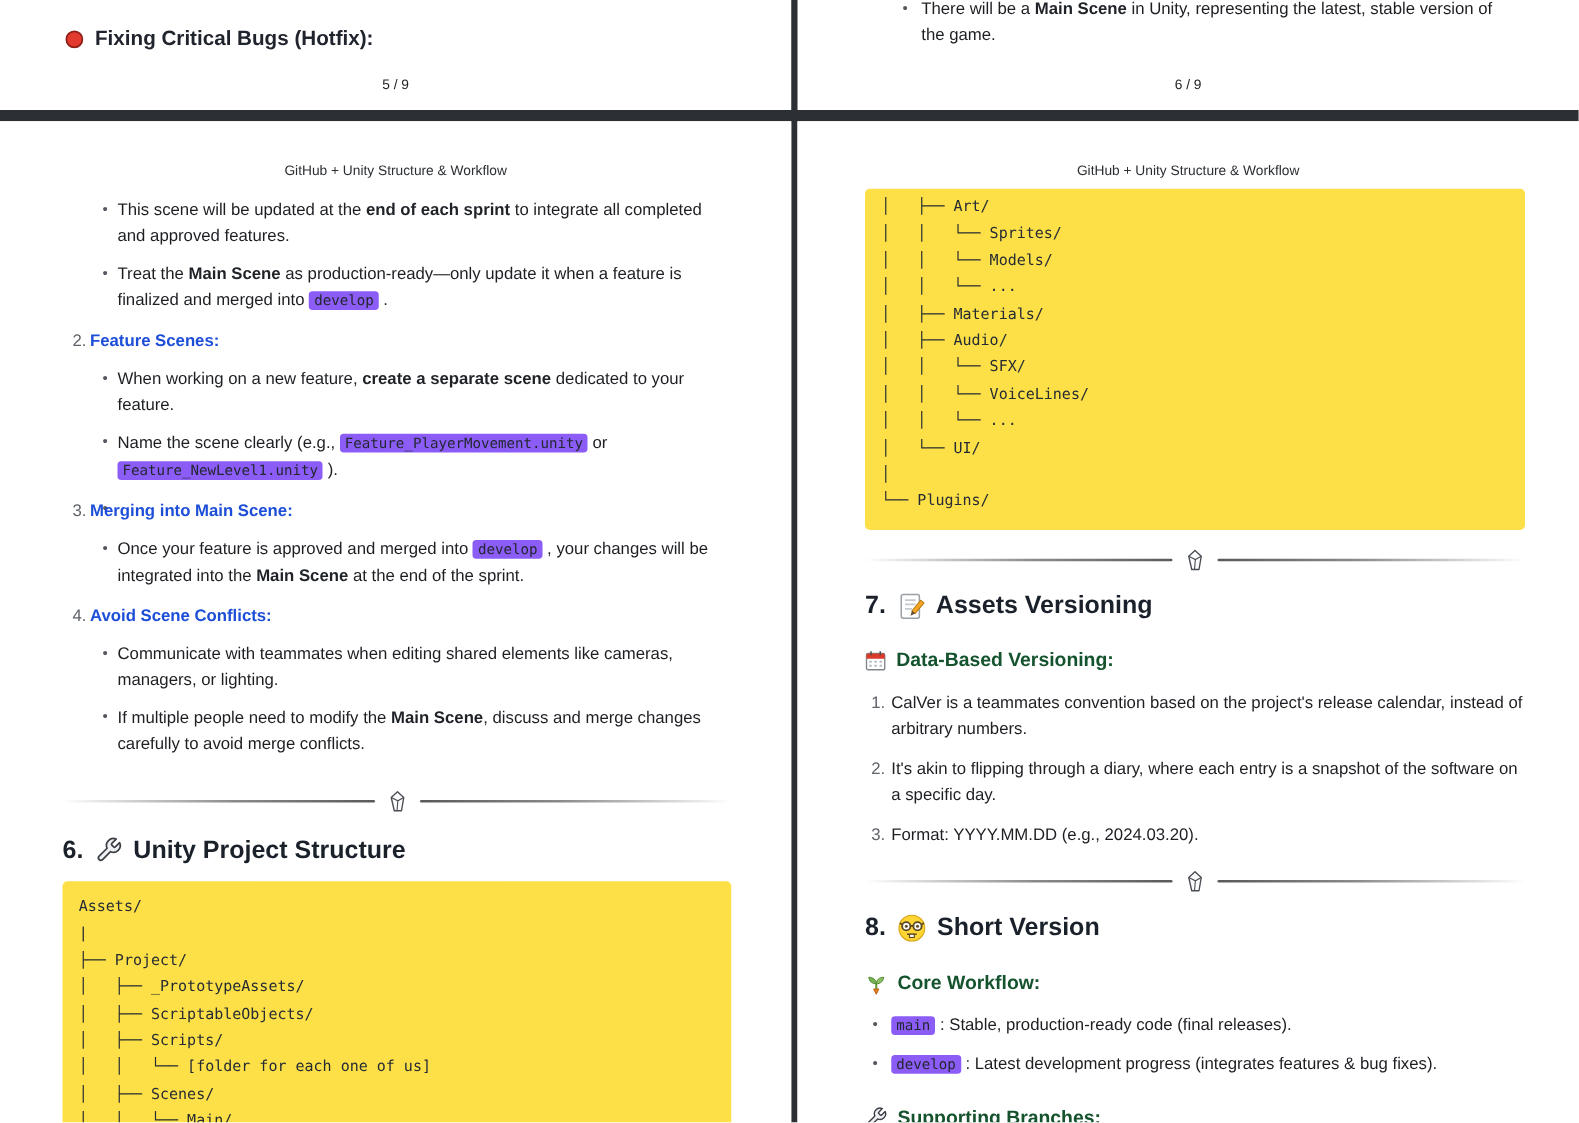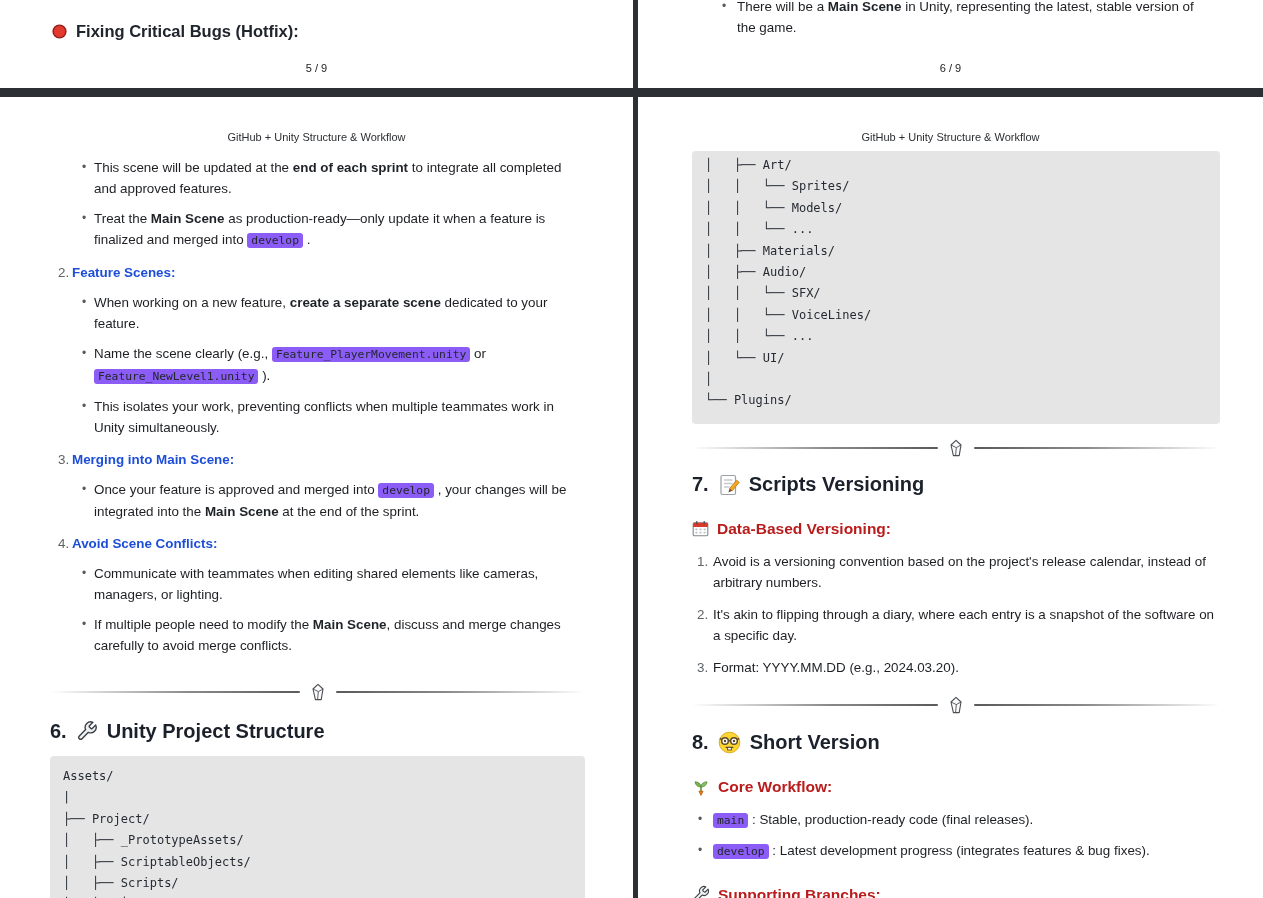--- a/index.html
+++ b/index.html
@@ -15,38 +15,38 @@
 
   .running-header{margin-top:30px;text-align:center;font-size:11px;color:#2b2e32;}
   .page-num{position:absolute;left:0;right:0;top:58px;text-align:center;font-size:11px;color:#222;}
 
   .content-l{padding:0 48px 0 50px;}
   .content-r{padding:0 43px 0 54px;}
 
   .h-top{display:flex;align-items:center;gap:9px;font-size:16.5px;font-weight:700;color:#20242c;
          margin:21px 0 0 52px;}
   .h2{display:flex;align-items:center;gap:9px;font-size:20px;font-weight:700;color:#1b212b;margin:0 0 14px 0;}
-  .h3{display:flex;align-items:center;gap:8px;font-size:15.5px;font-weight:700;color:#b91c1c;margin:22px 0 12px 0;}
+  .h3{display:flex;align-items:center;gap:8px;font-size:15.5px;font-weight:700;color:#14532d;margin:22px 0 12px 0;}
 
   .list{margin:8px 0 0 0;}
   .uli{position:relative;margin:9px 0;}
   .uli .dot{position:absolute;color:#55595f;font-size:12px;}
   .uli.l2{padding-left:44px;} .uli.l2 .dot{left:32px;}
   .uli.l1{padding-left:21px;} .uli.l1 .dot{left:6px;}
   .oli{position:relative;margin:11px 0;}
   .oli .num{position:absolute;color:#5f6368;}
   .oli.l{padding-left:22px;} .oli.l .num{left:8px;}
   .oli.r{padding-left:21px;} .oli.r .num{left:5px;}
   .oli-title{font-weight:700;color:#1d4ed8;}
 
   .seg-b{font-weight:700;color:#1f2328;text-align:center;}
   .seg-c{font-family:"DejaVu Sans Mono",monospace;font-size:11.3px;background:#8b5cf6;
          color:#23272e;padding:1px 4px;border-radius:3px;}
 
-  pre.code{background:#e5e5e5;border-radius:4px;margin:0;padding:10px 14px 12px 13px;
+  pre.code{background:#fde047;border-radius:4px;margin:0;padding:10px 14px 12px 13px;
            font-family:"DejaVu Sans Mono",monospace;font-size:12px;line-height:21.4px;color:#262b33;}
   pre.code.cont{padding-top:4px;margin-top:3px;}
 
   .divider{display:flex;align-items:center;gap:10px;margin:26px 0 18px 0;height:20px;}
   .divider .dline{flex:1;height:2px;border-radius:1px;}
   .divider .dline.dl{background:linear-gradient(to right,rgba(130,130,130,0),#8a8a8a 55%,#5a5a5a);}
   .divider .dline.dr{background:linear-gradient(to left,rgba(130,130,130,0),#8a8a8a 55%,#5a5a5a);}
   .divider.tight{margin:14px 0 16px 0;}
 
   .tr-bullet{position:relative;margin-top:-4px;padding-left:99px;width:475px;}
@@ -101,21 +101,20 @@
         <div class="uli l2" style="padding-left:22px;">
           <span class="dot" style="left:10px;">•</span>
           <span><span class="seg-p">When working on a new feature, </span><span class="seg-b">create a separate scene</span><span class="seg-p"> dedicated to your feature.</span></span>
         </div>
         <div class="uli l2" style="padding-left:22px;">
           <span class="dot" style="left:10px;">•</span>
           <span><span class="seg-p">Name the scene clearly (e.g., </span><span class="seg-c">Feature_PlayerMovement.unity</span><span class="seg-p"> or </span><span class="seg-c">Feature_NewLevel1.unity</span><span class="seg-p"> ).</span></span>
         </div>
         <div class="uli l2" style="padding-left:22px;">
           <span class="dot" style="left:10px;">•</span>
-          <span><span class="seg-p">This isolates your work, preventing conflicts when multiple teammates work in Unity simultaneously.</span></span>
         </div>
       </div>
 
       <div class="oli l">
         <span class="num">3.</span>
         <span class="oli-title">Merging into Main Scene:</span>
         <div class="uli l2" style="padding-left:22px;">
           <span class="dot" style="left:10px;">•</span>
           <span><span class="seg-p">Once your feature is approved and merged into </span><span class="seg-c">develop</span><span class="seg-p"> , your changes will be integrated into the </span><span class="seg-b">Main Scene</span><span class="seg-p"> at the end of the sprint.</span></span>
         </div>
@@ -196,21 +195,21 @@
       <div class="h2">
         <span>7.</span>
         <svg width="22" height="22" viewBox="0 0 22 22">
           <rect x="3" y="1.5" width="14.5" height="19" rx="1.5" fill="#ffffff" stroke="#9aa0a6" stroke-width="1.2"></rect>
           <path d="M6 6h8.5M6 9.5h8.5M6 13h5.5" stroke="#c6cad0" stroke-width="1.4"></path>
           <g transform="rotate(40 15 13)">
             <rect x="13.4" y="5.5" width="3.4" height="11" fill="#f6a623" stroke="#b97b12" stroke-width="0.8"></rect>
             <path d="M13.4 16.5 L15.1 20.2 L16.8 16.5 Z" fill="#5f4b32"></path>
           </g>
         </svg>
-        <span>Scripts Versioning</span>
+        <span>Assets Versioning</span>
       </div>
 
       <div class="h3">
         <svg width="17" height="17" viewBox="0 0 17 17">
           <rect x="1.2" y="2.8" width="14.6" height="13" rx="1.2" fill="#ffffff" stroke="#82878c" stroke-width="1.1"></rect>
           <path d="M1.2 4a1.2 1.2 0 0 1 1.2-1.2h12.2A1.2 1.2 0 0 1 15.8 4v3H1.2Z" fill="#d93a2b"></path>
           <path d="M4.8 1v3.2M12.2 1v3.2" stroke="#4c4f52" stroke-width="1.2"></path>
           <g fill="#b8bcc1">
             <rect x="3.4" y="8.6" width="2" height="1.6"></rect>
               <rect x="7.5" y="8.6" width="2" height="1.6"></rect>
@@ -219,21 +218,21 @@
               <rect x="7.5" y="11.8" width="2" height="1.6"></rect>
               <rect x="11.6" y="11.8" width="2" height="1.6"></rect>
           </g>
         </svg>
         <span>Data-Based Versioning:</span>
       </div>
 
       <div class="list">
         <div class="oli r">
           <span class="num">1.</span>
-          <span><span class="seg-p">Avoid is a versioning convention based on the project's release calendar, instead of arbitrary numbers.</span></span>
+          <span><span class="seg-p">CalVer is a teammates convention based on the project's release calendar, instead of arbitrary numbers.</span></span>
         </div>
         <div class="oli r">
           <span class="num">2.</span>
           <span><span class="seg-p">It's akin to flipping through a diary, where each entry is a snapshot of the software on a specific day.</span></span>
         </div>
         <div class="oli r">
           <span class="num">3.</span>
           <span><span class="seg-p">Format: YYYY.MM.DD (e.g., 2024.03.20).</span></span>
         </div>
       </div>

